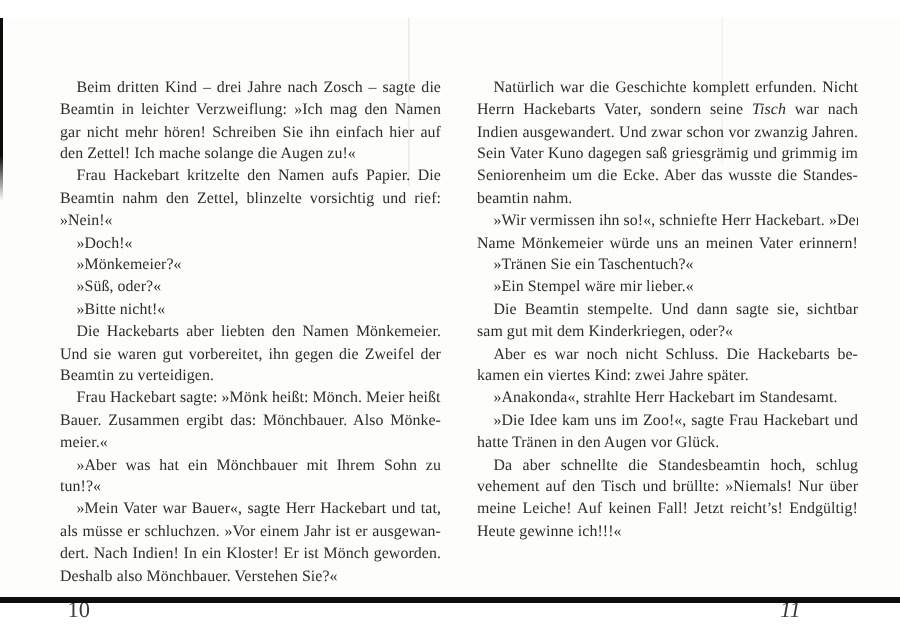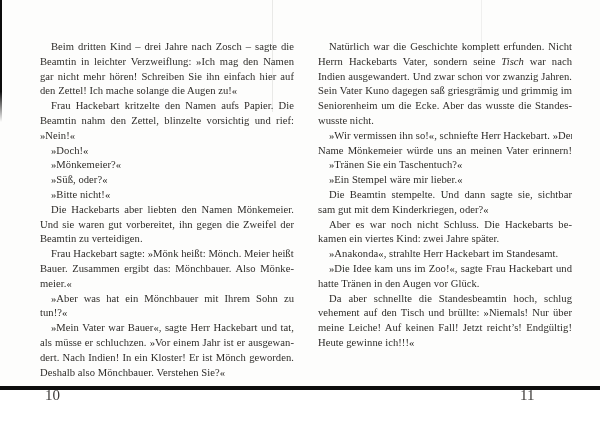--- a/index.html
+++ b/index.html
@@ -5,21 +5,21 @@
   html, body {
     margin: 0;
     padding: 0;
     width: 600px;
     height: 426px;
     overflow: hidden;
     background: #ffffff;
   }
   .spread {
     position: absolute;
-    left: 0; top: 0;
+    left: 0; top: 12px;
     width: 600px;
     height: 390px;
     background: #fdfdfc;
     font-family: "Liberation Serif", serif;
   }
   .page-text {
     position: absolute;
     top: 40px;
     width: 254px;
     font-size: 10.6px;
@@ -40,21 +40,21 @@
   .line.first { text-indent: 11px; }
   .line i { font-style: italic; }
   .page-num {
     position: absolute;
     top: 387px;
     font-size: 15px;
     color: #3c3a38;
     font-family: "Liberation Serif", serif;
   }
   .page-num.left  { left: 45px; }
-  .page-num.right { left: 520px; }
+  .page-num.right { left: 520px; font-style: italic; }
   
   .edge-left {
     position: absolute;
     left: 0; top: 0;
     width: 2px; height: 122px;
     background: linear-gradient(to bottom, #0c0c0c 75%, rgba(12,12,12,0));
   }
   .edge-bottom {
     position: absolute;
     left: 0; bottom: 0;
@@ -104,21 +104,21 @@
       <div class="line">dert. Nach Indien! In ein Kloster! Er ist Mönch geworden.</div>
       <div class="line last">Deshalb also Mönchbauer. Verstehen Sie?«</div>
     </div>
 
   <div class="page-text right">
       <div class="line first">Natürlich war die Geschichte komplett erfunden. Nicht</div>
       <div class="line">Herrn Hackebarts Vater, sondern seine <i>Tisch</i> war nach</div>
       <div class="line">Indien ausgewandert. Und zwar schon vor zwanzig Jahren.</div>
       <div class="line">Sein Vater Kuno dagegen saß griesgrämig und grimmig im</div>
       <div class="line">Seniorenheim um die Ecke. Aber das wusste die Standes-</div>
-      <div class="line last">wusste nicht.</div>
+      <div class="line last">beamtin nahm.</div>
       <div class="line first">»Wir vermissen ihn so!«, schniefte Herr Hackebart. »Der</div>
       <div class="line">Name Mönkemeier würde uns an meinen Vater erinnern!</div>
       <div class="line first last">»Tränen Sie ein Taschentuch?«</div>
       <div class="line first last">»Ein Stempel wäre mir lieber.«</div>
       <div class="line first">Die Beamtin stempelte. Und dann sagte sie, sichtbar</div>
       <div class="line last">sam gut mit dem Kinderkriegen, oder?«</div>
       <div class="line first">Aber es war noch nicht Schluss. Die Hackebarts be-</div>
       <div class="line last">kamen ein viertes Kind: zwei Jahre später.</div>
       <div class="line first last">»Anakonda«, strahlte Herr Hackebart im Standesamt.</div>
       <div class="line first">»Die Idee kam uns im Zoo!«, sagte Frau Hackebart und</div>

